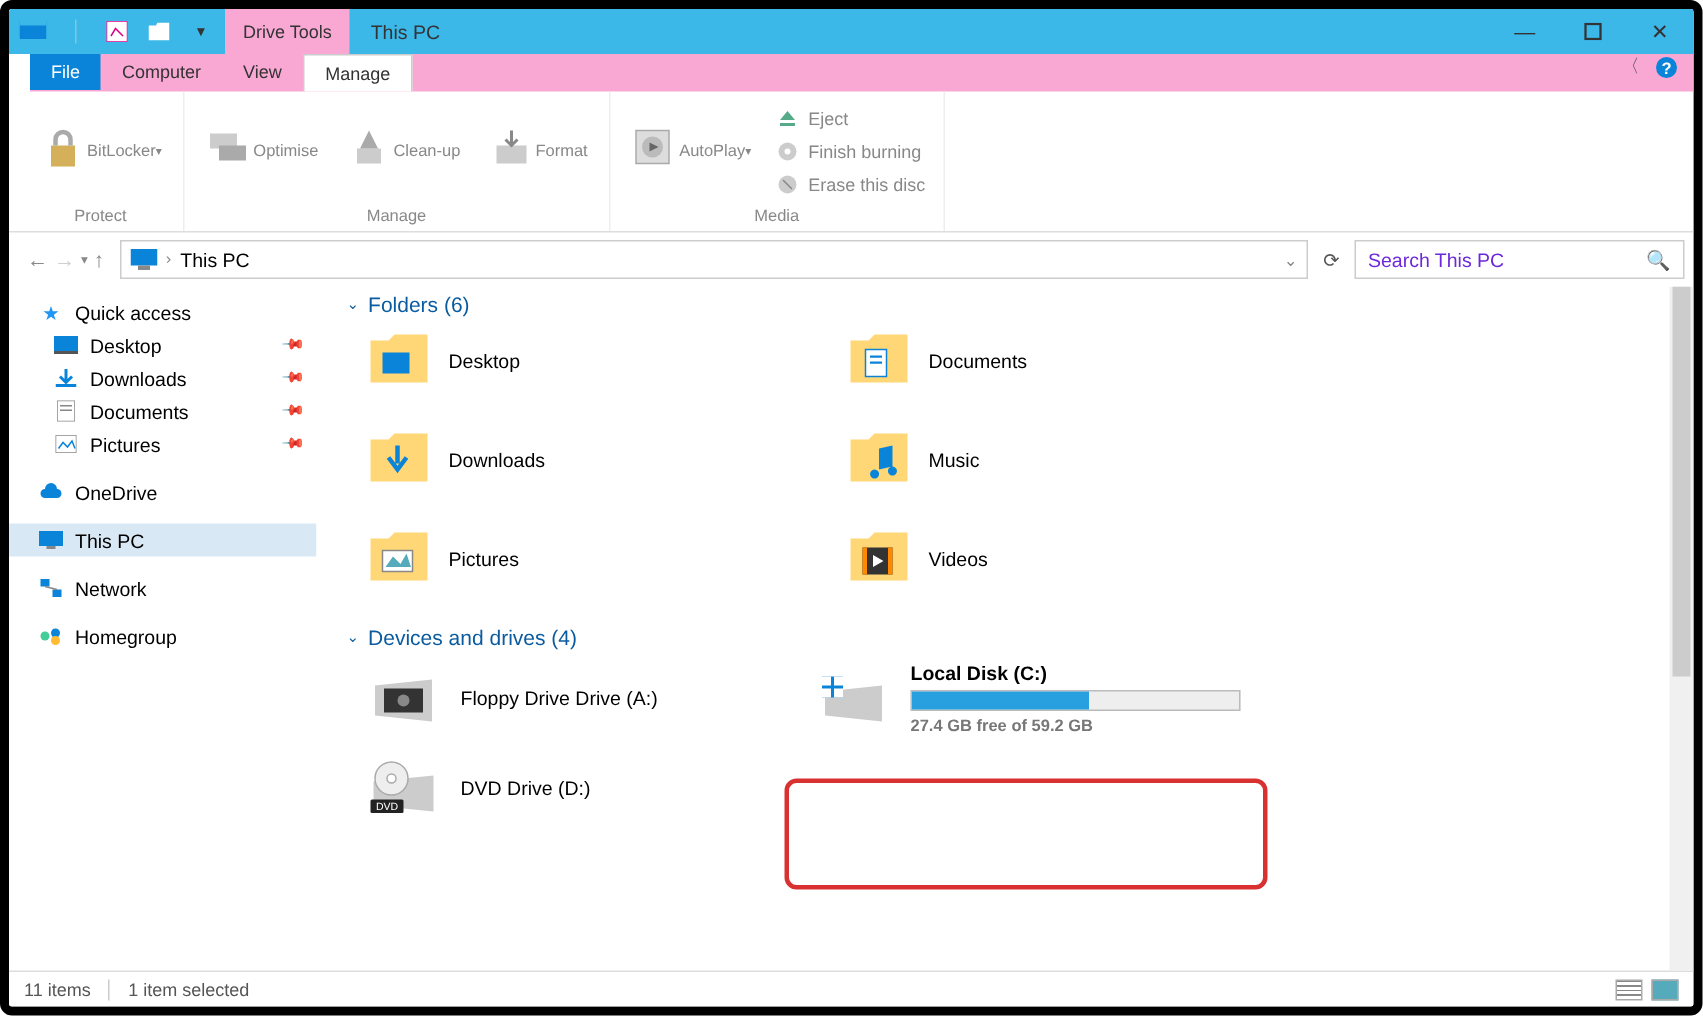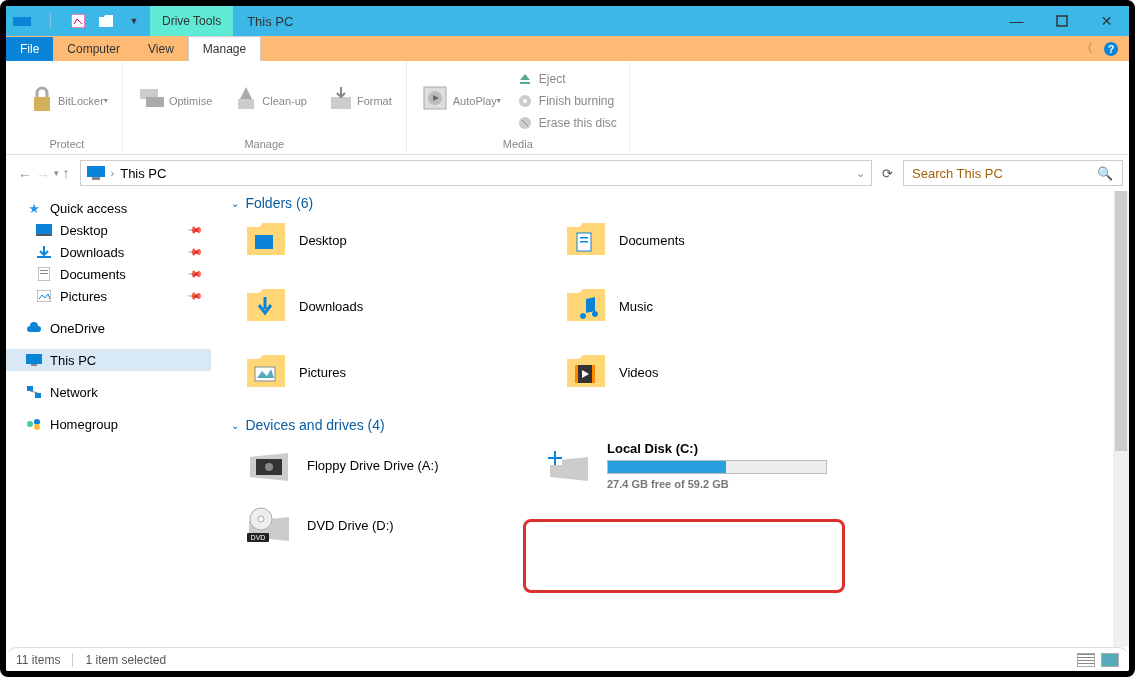--- a/index.html
+++ b/index.html
@@ -3,27 +3,27 @@
 <meta charset="utf-8">
 <style>
 * { margin: 0; padding: 0; box-sizing: border-box; font-family: "Segoe UI", sans-serif; }
 body { background: #fff; width: 1135px; height: 677px; overflow: hidden; border: 6px solid #000; border-radius: 8px; }
 .window { display: flex; flex-direction: column; height: 100%; background: #fff; }
 
 
 .titlebar { height: 30px; background: #3bb7e8; display: flex; align-items: center; color: #fff; }
 .qat { display: flex; align-items: center; gap: 8px; padding: 0 6px; height: 100%; }
 .qat-item { width: 20px; height: 20px; display: flex; align-items: center; justify-content: center; }
-.tools-tab { background: #5eead4; color: #333; padding: 7px 12px 7px 12px; font-size: 12px; height: 100%; display: flex; align-items: center; }
+.tools-tab { background: #f9a8d4; color: #333; padding: 7px 12px 7px 12px; font-size: 12px; height: 100%; display: flex; align-items: center; }
 .title-text { font-size: 13px; padding: 0 14px; color: #333; }
 .title-controls { margin-left: auto; display: flex; }
 .title-btn { width: 45px; height: 30px; display: flex; align-items: center; justify-content: center; color: #333; font-size: 14px; }
 
 
-.tabstrip { height: 25px; background: #fdba74; display: flex; align-items: center; border-bottom: 0; }
+.tabstrip { height: 25px; background: #f9a8d4; display: flex; align-items: flex-start; border-bottom: 0; margin-left: 14px; }
 .tab { padding: 5px 14px; font-size: 12px; color: #333; cursor: default; }
 .tab.file { background: #0a84d9; color: #fff; }
 .tab.active { background: #fff; border: 1px solid #ccc; border-bottom: none; }
 .ribbon-toggle { margin-left: auto; padding: 0 10px; display: flex; gap: 10px; align-items: center; }
 
 
 .ribbon { height: 94px; border-bottom: 1px solid #ddd; display: flex; padding: 0 6px; color: #888; font-size: 11px; }
 .ribbon-group { display: flex; flex-direction: column; align-items: center; padding: 2px 6px; border-right: 1px solid #eee; }
 .ribbon-row { display: flex; flex: 1; gap: 2px; }
 .ribbon-btn { display: flex; align-items: center; justify-content: flex-start; padding: 4px 8px; min-width: 50px; text-align: center; }
@@ -32,21 +32,21 @@
 .ribbon-sm-icn { width: 16px; height: 16px; display: flex; align-items: center; justify-content: center; }
 .group-label { padding-bottom: 2px; font-size: 11px; color: #888; }
 .media-side { display: flex; flex-direction: column; justify-content: center; gap: 2px; }
 
 
 .navrow { height: 36px; display: flex; align-items: center; gap: 4px; padding: 4px 6px; }
 .nav-arrows { display: flex; align-items: center; gap: 4px; padding: 0 6px; color: #888; font-size: 14px; }
 .addr { flex: 1; height: 26px; border: 1px solid #ccc; display: flex; align-items: center; padding: 0 6px; font-size: 13px; gap: 6px; }
 .addr-chev { color: #888; font-size: 11px; }
 .refresh { color: #555; font-size: 13px; padding: 0 6px; }
-.searchbox { width: 220px; height: 26px; border: 1px solid #ccc; display: flex; align-items: center; padding: 0 8px; justify-content: space-between; font-size: 13px; color: #a16207; }
+.searchbox { width: 220px; height: 26px; border: 1px solid #ccc; display: flex; align-items: center; padding: 0 8px; justify-content: space-between; font-size: 13px; color: #6d28d9; }
 
 
 .main { flex: 1; display: flex; overflow: hidden; position: relative; }
 .sidebar { width: 205px; border-right: 0; padding: 6px 0; font-size: 13px; overflow-y: auto; }
 .side-item { display: flex; align-items: center; gap: 8px; padding: 3px 12px 3px 30px; position: relative; }
 .side-item.head { padding-left: 20px; font-weight: 400; }
 .side-item.selected { background: #d9e8f5; }
 .side-icn { width: 16px; height: 16px; display: flex; align-items: center; justify-content: center; }
 .pin { position: absolute; right: 10px; color: #bbb; font-size: 10px; transform: rotate(45deg); }
 .side-spacer { height: 10px; }
@@ -66,21 +66,21 @@
 .drive-sub { font-size: 11px; color: #777; }
 .capacity-bar { width: 220px; height: 14px; border: 1px solid #bbb; background: #eee; position: relative; margin: 2px 0; }
 .capacity-fill { height: 100%; background: #28a0e0; }
 .selected-drive { background: #cce8ff; border: 1px solid #8fc7ea; padding: 6px 8px; position: relative; }
 .highlight-ring { position: absolute; border: 3px solid #d93030; border-radius: 8px; pointer-events: none; }
 
 .scrollbar { position: absolute; right: 0; top: 0; bottom: 0; width: 16px; background: #f0f0f0; }
 .thumb { position: absolute; left: 2px; right: 2px; top: 0; height: 260px; background: #ccc; }
 
 
-.statusbar { height: 24px; border-top: 1px solid #ddd; display: flex; align-items: center; font-size: 12px; color: #555; padding: 0 10px; gap: 12px; border-radius: 11px; }
+.statusbar { height: 24px; border-top: 1px solid #ddd; display: flex; align-items: center; font-size: 12px; color: #555; padding: 0 10px; gap: 12px; }
 .status-divider { width: 1px; height: 14px; background: #ccc; }
 .view-icons { margin-left: auto; display: flex; gap: 6px; }
 .view-icn { width: 18px; height: 14px; border: 1px solid #aaa; }
 
 svg { display: block; }
 </style>
 </head>
 <body>
 
 <div class="window">

